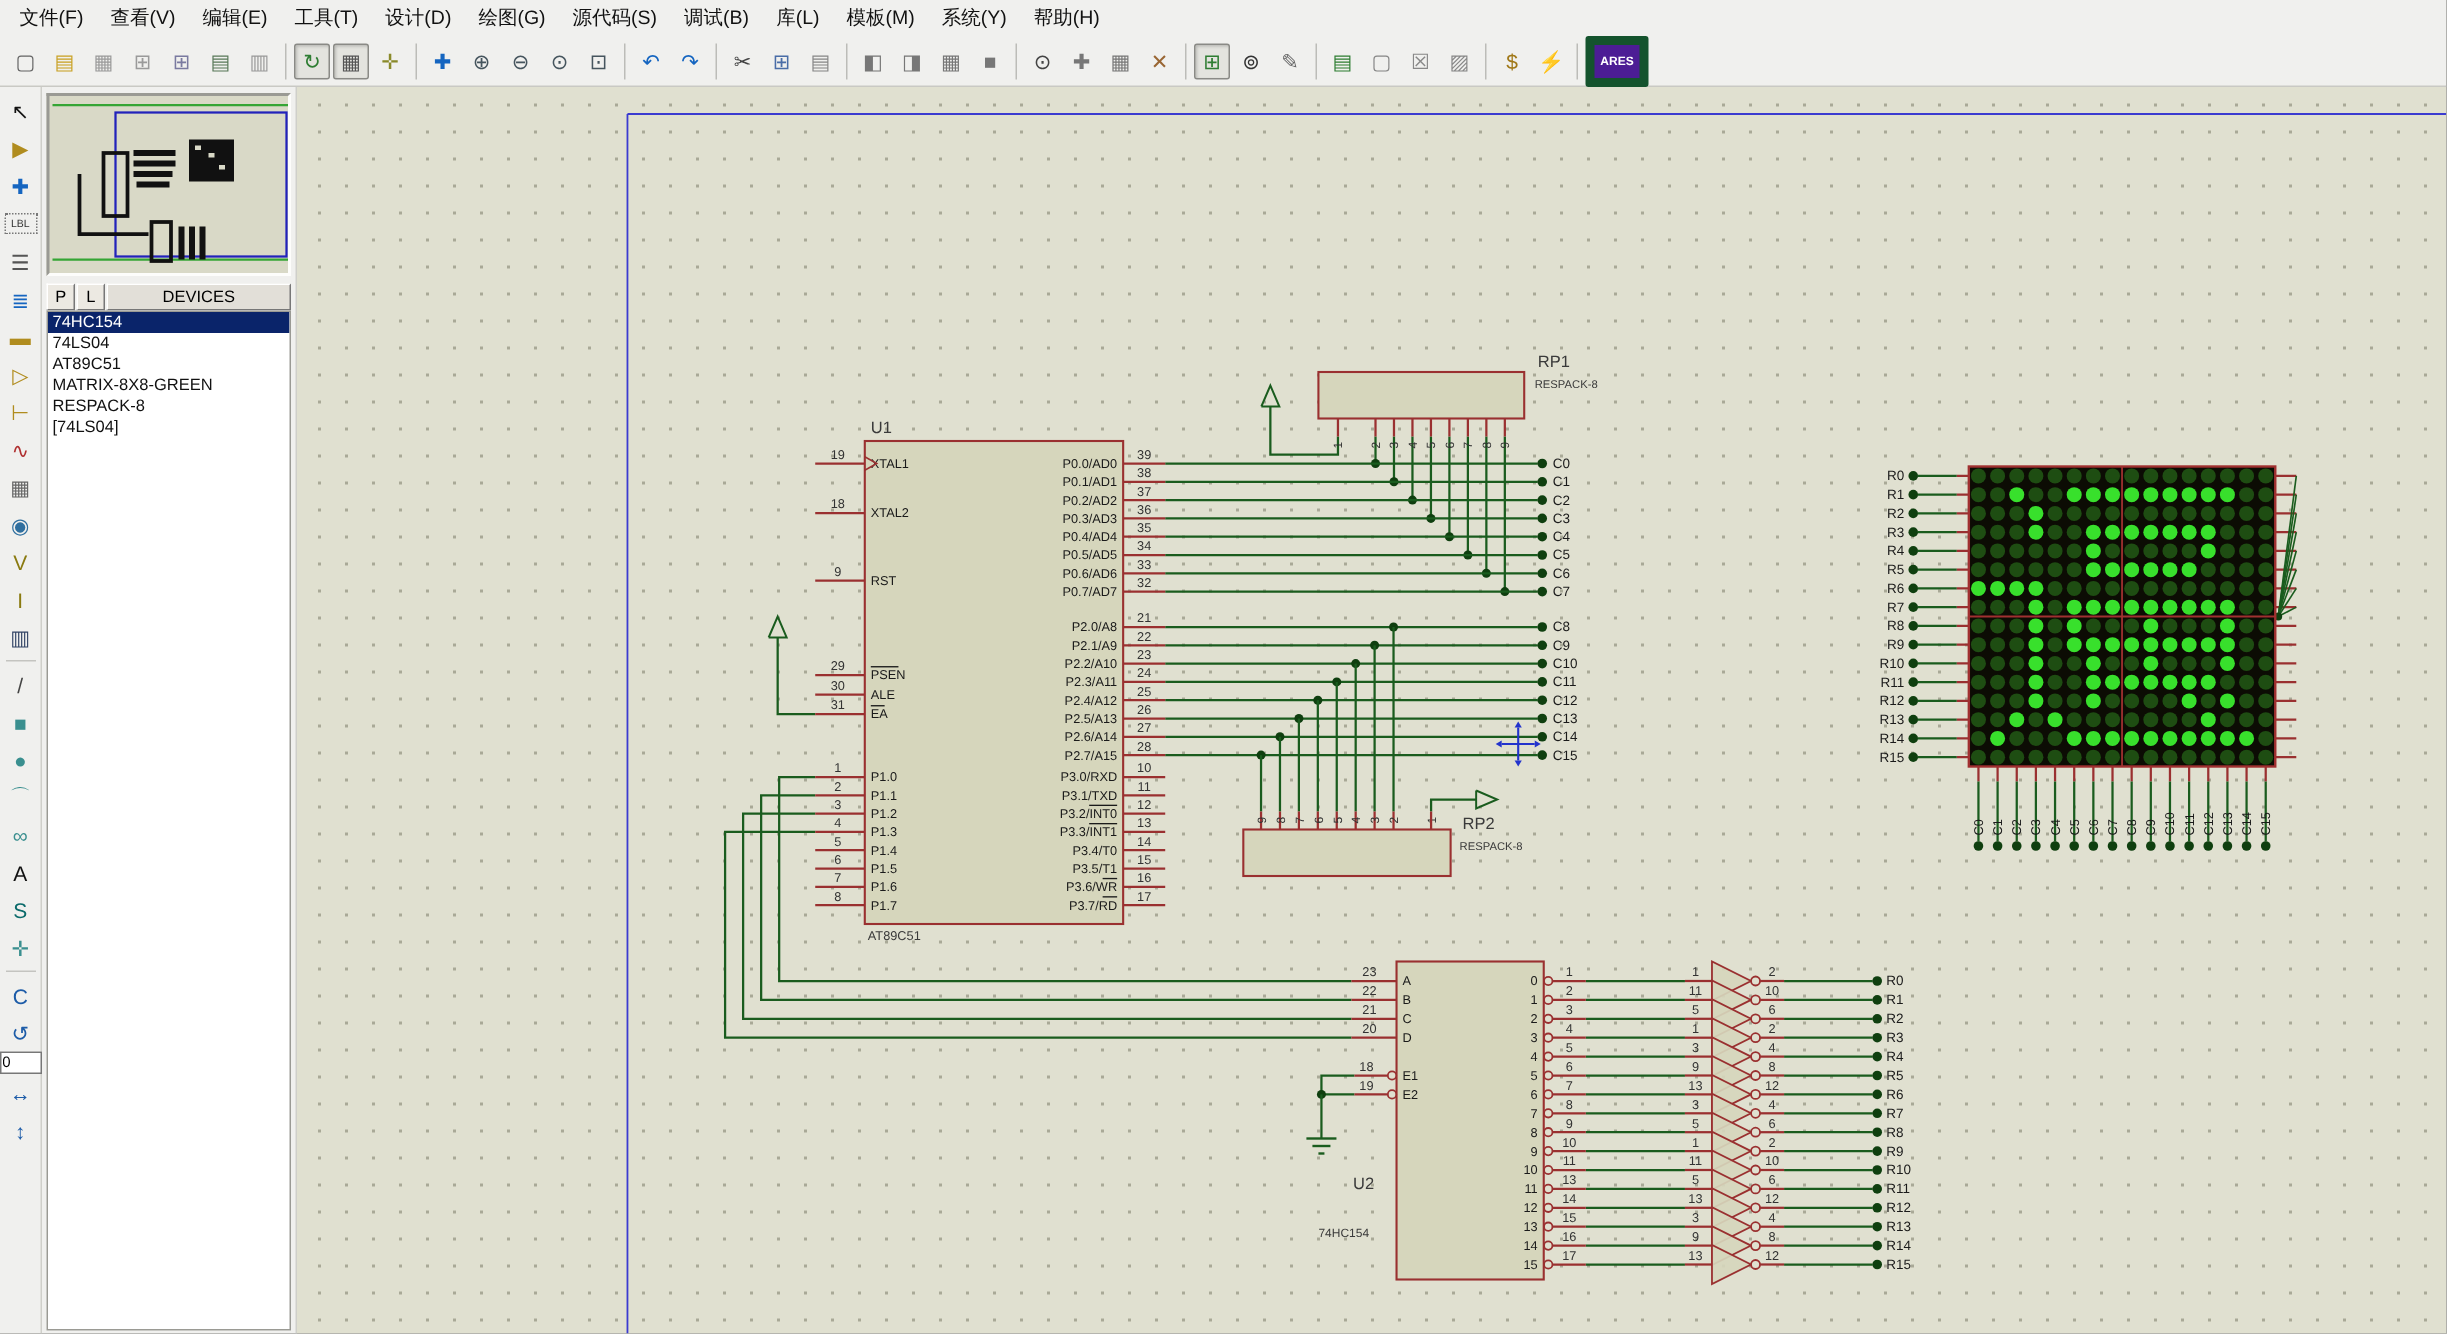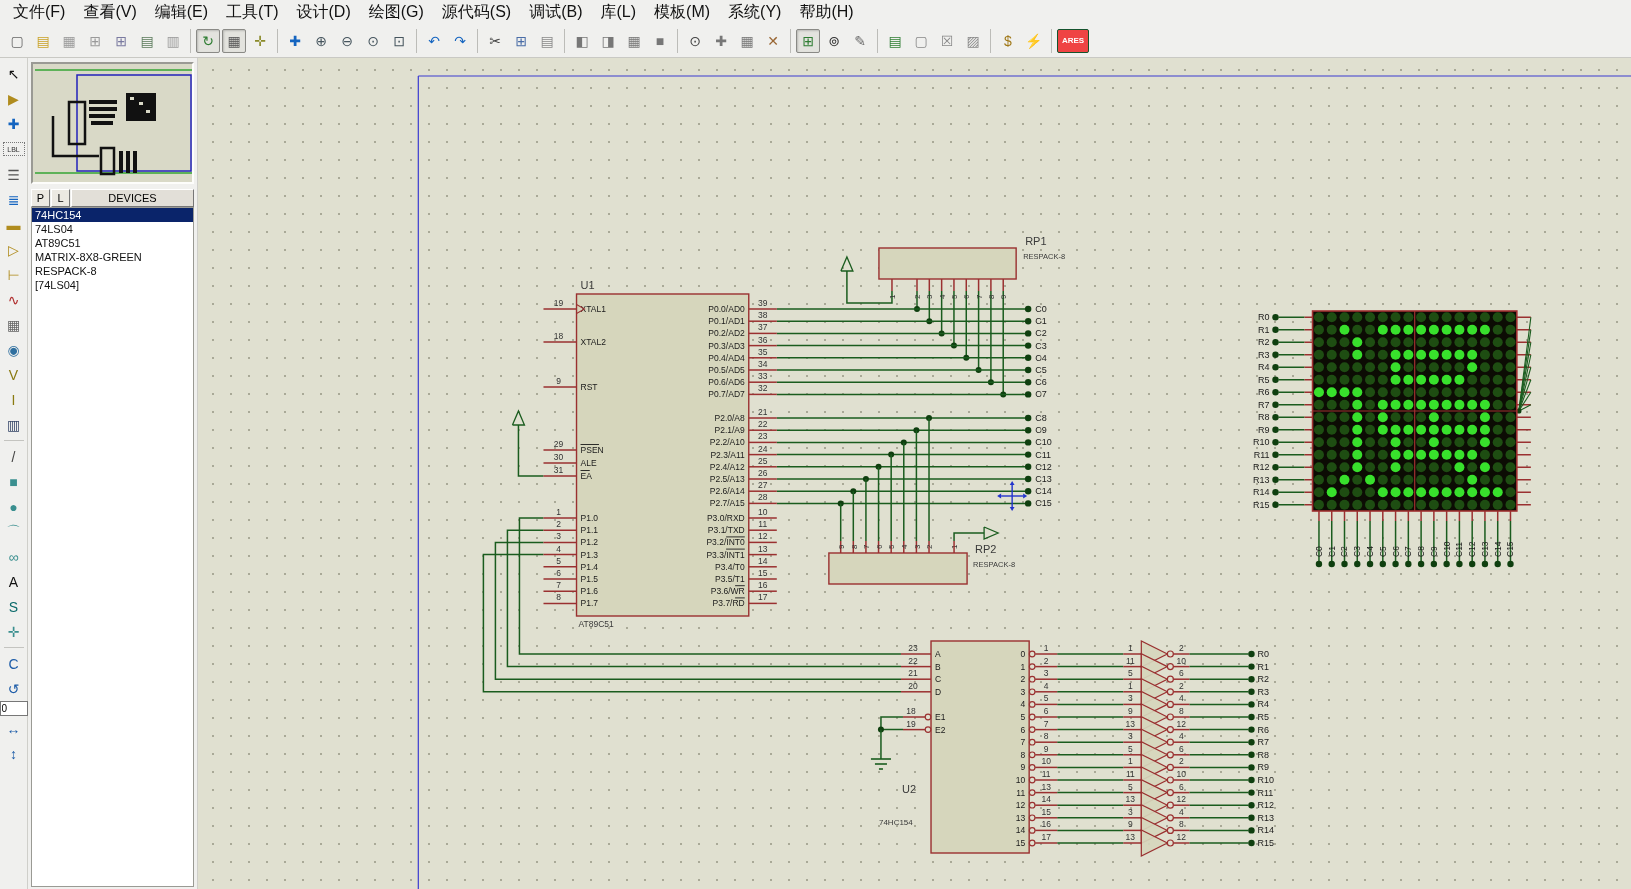--- a/index.html
+++ b/index.html
@@ -1,23 +1,23 @@
 <!DOCTYPE html>
 <html><head>
 <meta charset="utf-8">
 <style>
   html,body{margin:0;padding:0;background:#777;}
   .app{position:relative;width:1631px;height:889px;background:#f0f0ee;font-family:"Liberation Sans",sans-serif;overflow:hidden;}
-  .menubar{height:24px;background:#f0f0ee;display:flex;align-items:center;font-size:16px;color:#111;padding-left:4px;}
+  .menubar{height:24px;background:#f0f0ee;display:flex;align-items:center;font-size:13px;color:#111;padding-left:4px;}
   .menu-item{padding:3px 9px;cursor:default;}
   .toolbar{height:33px;background:#f0f0ee;display:flex;align-items:center;border-bottom:1px solid #c9c9c4;padding-left:4px;}
   .tgroup{display:flex;align-items:center;}
   .tbtn{width:22px;height:22px;margin:0 1px;display:flex;align-items:center;justify-content:center;font-size:14px;border:1px solid transparent;border-radius:2px;cursor:default;}
   .tbtn.pressed{border:1px solid #8a8a86;background:#e3e3de;box-shadow:inset 1px 1px 2px rgba(0,0,0,.18);}
-  .tbtn.ares{width:30px;background:#ef4444;color:#fff;font-size:8px;font-weight:bold;border:1px solid #14532d;letter-spacing:0;text-align:right;}
+  .tbtn.ares{width:30px;background:#4c1d95;color:#fff;font-size:8px;font-weight:bold;border:6px solid #14532d;letter-spacing:0;text-align:right;}
   .tsep{width:1px;height:24px;background:#bcbcb8;margin:0 4px;}
   .main{display:flex;height:832px;}
   .toolcol{width:28px;background:#f0f0ee;border-right:1px solid #cfcfca;display:flex;flex-direction:column;align-items:center;padding-top:3px;box-sizing:border-box;}
   .mbtn{width:24px;height:23px;margin:1px 0;display:flex;align-items:center;justify-content:center;font-size:14px;cursor:default;}
   .mbtn.small{font-size:7px;border:1px dotted #777;width:20px;height:12px;margin:6px 0;}
   .msep{width:20px;height:1px;background:#c4c4c0;margin:3px 0;}
   .angle-input{width:24px;height:13px;font-size:10px;border:1px solid #777;padding:0 1px;font-family:"Liberation Sans",sans-serif;}
   .leftpanel{width:170px;background:#f0f0ee;display:flex;flex-direction:column;border-right:1px solid #cfcfca;box-sizing:border-box;}
   .overview{margin:4px 3px 2px 3px;height:118px;background:#d9d9c7;border:2px solid;border-color:#9a9a94 #fdfdfb #fdfdfb #9a9a94;position:relative;}
   .selhead{display:flex;height:18px;margin:3px 3px 0 3px;gap:1px;}

